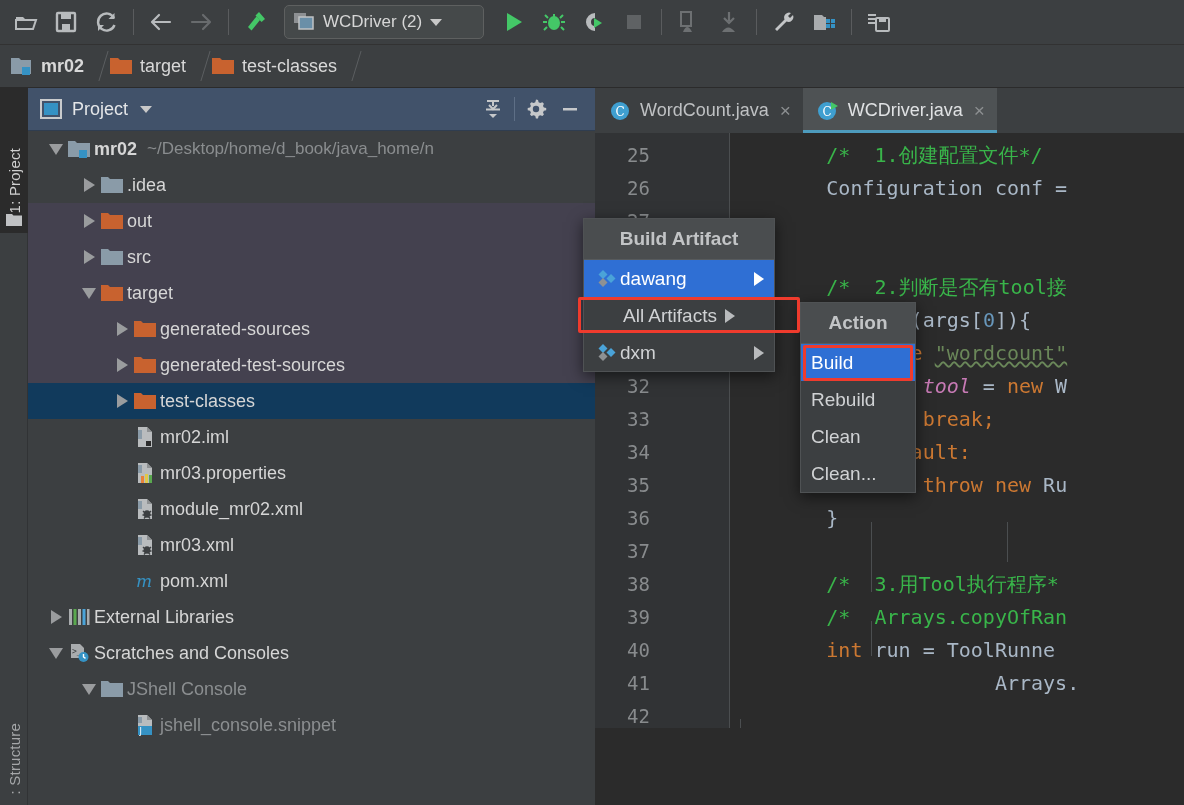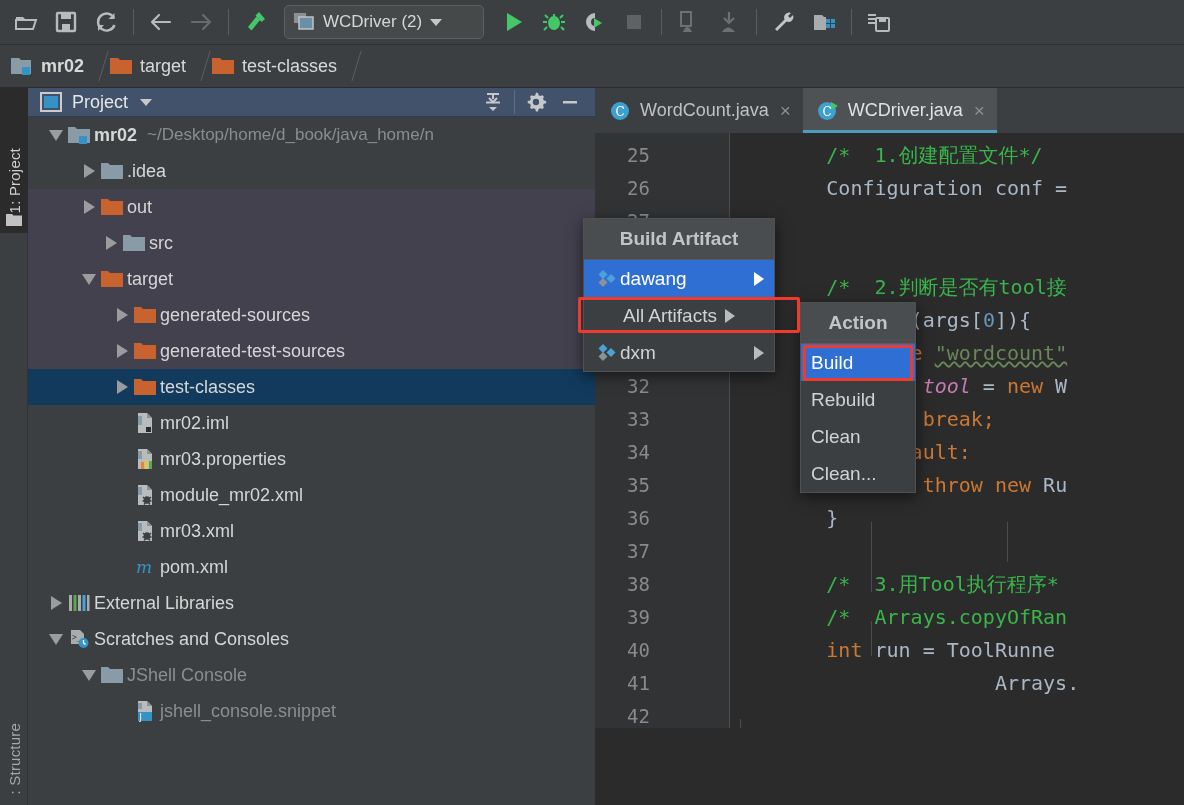--- a/index.html
+++ b/index.html
@@ -78,21 +78,21 @@
     font-size: 15px; color: #cfcfcf; letter-spacing: .2px; white-space: nowrap;
   }
   .vtext.dim { color: #a5a7a9; }
 
   
   .projpanel {
     position: absolute; left: 28px; top: 88px; width: 567px; height: 717px;
     background: #3c3f41;
   }
   .proj-head {
-    height: 29px; background: #41526a;
+    height: 43px; background: #41526a;
     display: flex; align-items: center; padding: 0 8px 0 12px;
     border-bottom: 1px solid #2f3d50;
   }
   .proj-head-title { font-size: 18px; color: #e4e6e8; margin-left: 10px; }
   .ph-spacer { flex: 1 1 auto; }
   .ph-btn { width: 34px; height: 34px; display: flex; align-items: center; justify-content: center; }
   .ph-sep { width: 1px; height: 24px; background: #5e6f86; margin: 0 4px; }
 
   .tree { position: relative; height: 674px; overflow: hidden; font-size: 18px; }
   .trow {
@@ -426,21 +426,21 @@
           <span class="tarrow">
             <span class="arrow-r"></span>
           </span>
           <span class="ticon">
             <svg width="24" height="20" viewBox="0 0 24 20">
               <path d="M1 2 h7 l2 2 h13 v14 H1 z" fill="#c8622f"></path>
             </svg>
           </span>
           <span class="tlabel">out</span>
         </div>
-        <div class="trow shade" style="padding-left: 73px;">
+        <div class="trow shade" style="padding-left: 51px;">
           <span class="tarrow">
             <span class="arrow-r"></span>
           </span>
           <span class="ticon">
             <svg width="24" height="20" viewBox="0 0 24 20">
               <path d="M1 2 h7 l2 2 h13 v14 H1 z" fill="#8a9ba8"></path>
             </svg>
           </span>
           <span class="tlabel">src</span>
         </div>

